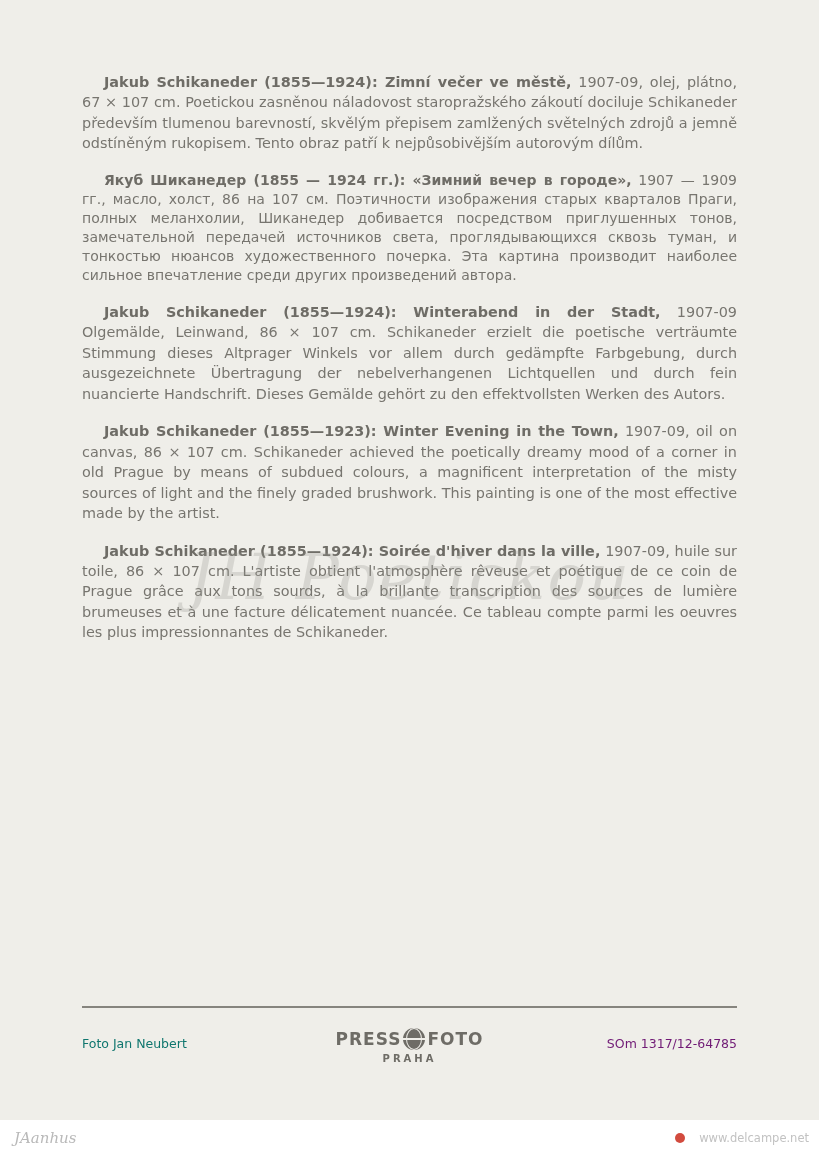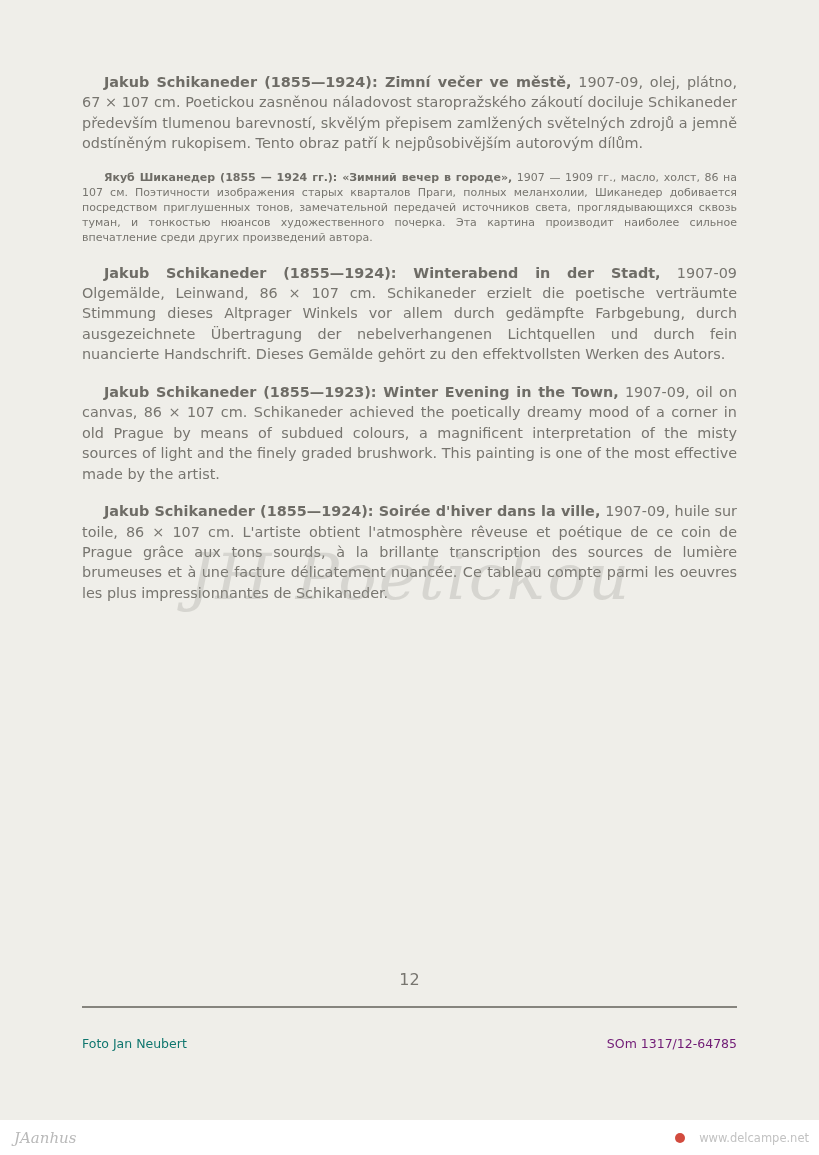--- a/index.html
+++ b/index.html
@@ -31,21 +31,21 @@
   }
   .para {
     margin: 0 0 17px 0;
     font-size: 14.4px;
     line-height: 1.42;
     color: #77756f;
     text-align: justify;
     text-indent: 22px;
   }
   .para.cyr {
-    font-size: 11px;
+    font-size: 14px;
     line-height: 1.36;
   }
   .para b {
     color: #6e6c66;
     font-weight: bold;
   }
   .watermark {
     position: absolute;
     left: 0;
     top: 540px;
@@ -202,27 +202,34 @@
     <p class="para"><b>Jakub Schikaneder (1855—1924): Winterabend in der Stadt,</b><span> 1907-09 Olgemälde, Leinwand, 86 × 107 cm. Schikaneder erzielt die poetische verträumte Stimmung dieses Altprager Winkels vor allem durch gedämpfte Farbgebung, durch ausgezeichnete Übertragung der nebelverhangenen Lichtquellen und durch fein nuancierte Handschrift. Dieses Gemälde gehört zu den effektvollsten Werken des Autors.</span></p>
 
     <p class="para"><b>Jakub Schikaneder (1855—1923): Winter Evening in the Town,</b><span> 1907-09, oil on canvas, 86 × 107 cm. Schikaneder achieved the poetically dreamy mood of a corner in old Prague by means of subdued colours, a magnificent interpretation of the misty sources of light and the finely graded brushwork. This painting is one of the most effective made by the artist.</span></p>
 
     <p class="para"><b>Jakub Schikaneder (1855—1924): Soirée d'hiver dans la ville,</b><span> 1907-09, huile sur toile, 86 × 107 cm. L'artiste obtient l'atmosphère rêveuse et poétique de ce coin de Prague grâce aux tons sourds, à la brillante transcription des sources de lumière brumeuses et à une facture délicatement nuancée. Ce tableau compte parmi les oeuvres les plus impressionnantes de Schikaneder.</span></p>
 
   </div>
 
   <div class="watermark">JH Poetickou</div>
 
-  <div class="pagenum">12</div>
 
   <div class="rule"></div>
 
   <div class="footer">
     <div class="footer-left">Foto Jan Neubert</div>
 
+    <div class="logo">
+      <div class="logo-row">
+        <span class="logo-word">PRESS</span>
+        <span class="logo-globe"></span>
+        <span class="logo-word">FOTO</span>
+      </div>
+      <div class="logo-sub">PRAHA</div>
+    </div>
 
     <div class="footer-right">SOm 1317/12-64785</div>
   </div>
 
 </div>
 
 <div class="bottombar">
   <div class="bottombar-left">JAanhus</div>
   <div class="bottombar-right">
     <span class="delcampe-dot"></span>

